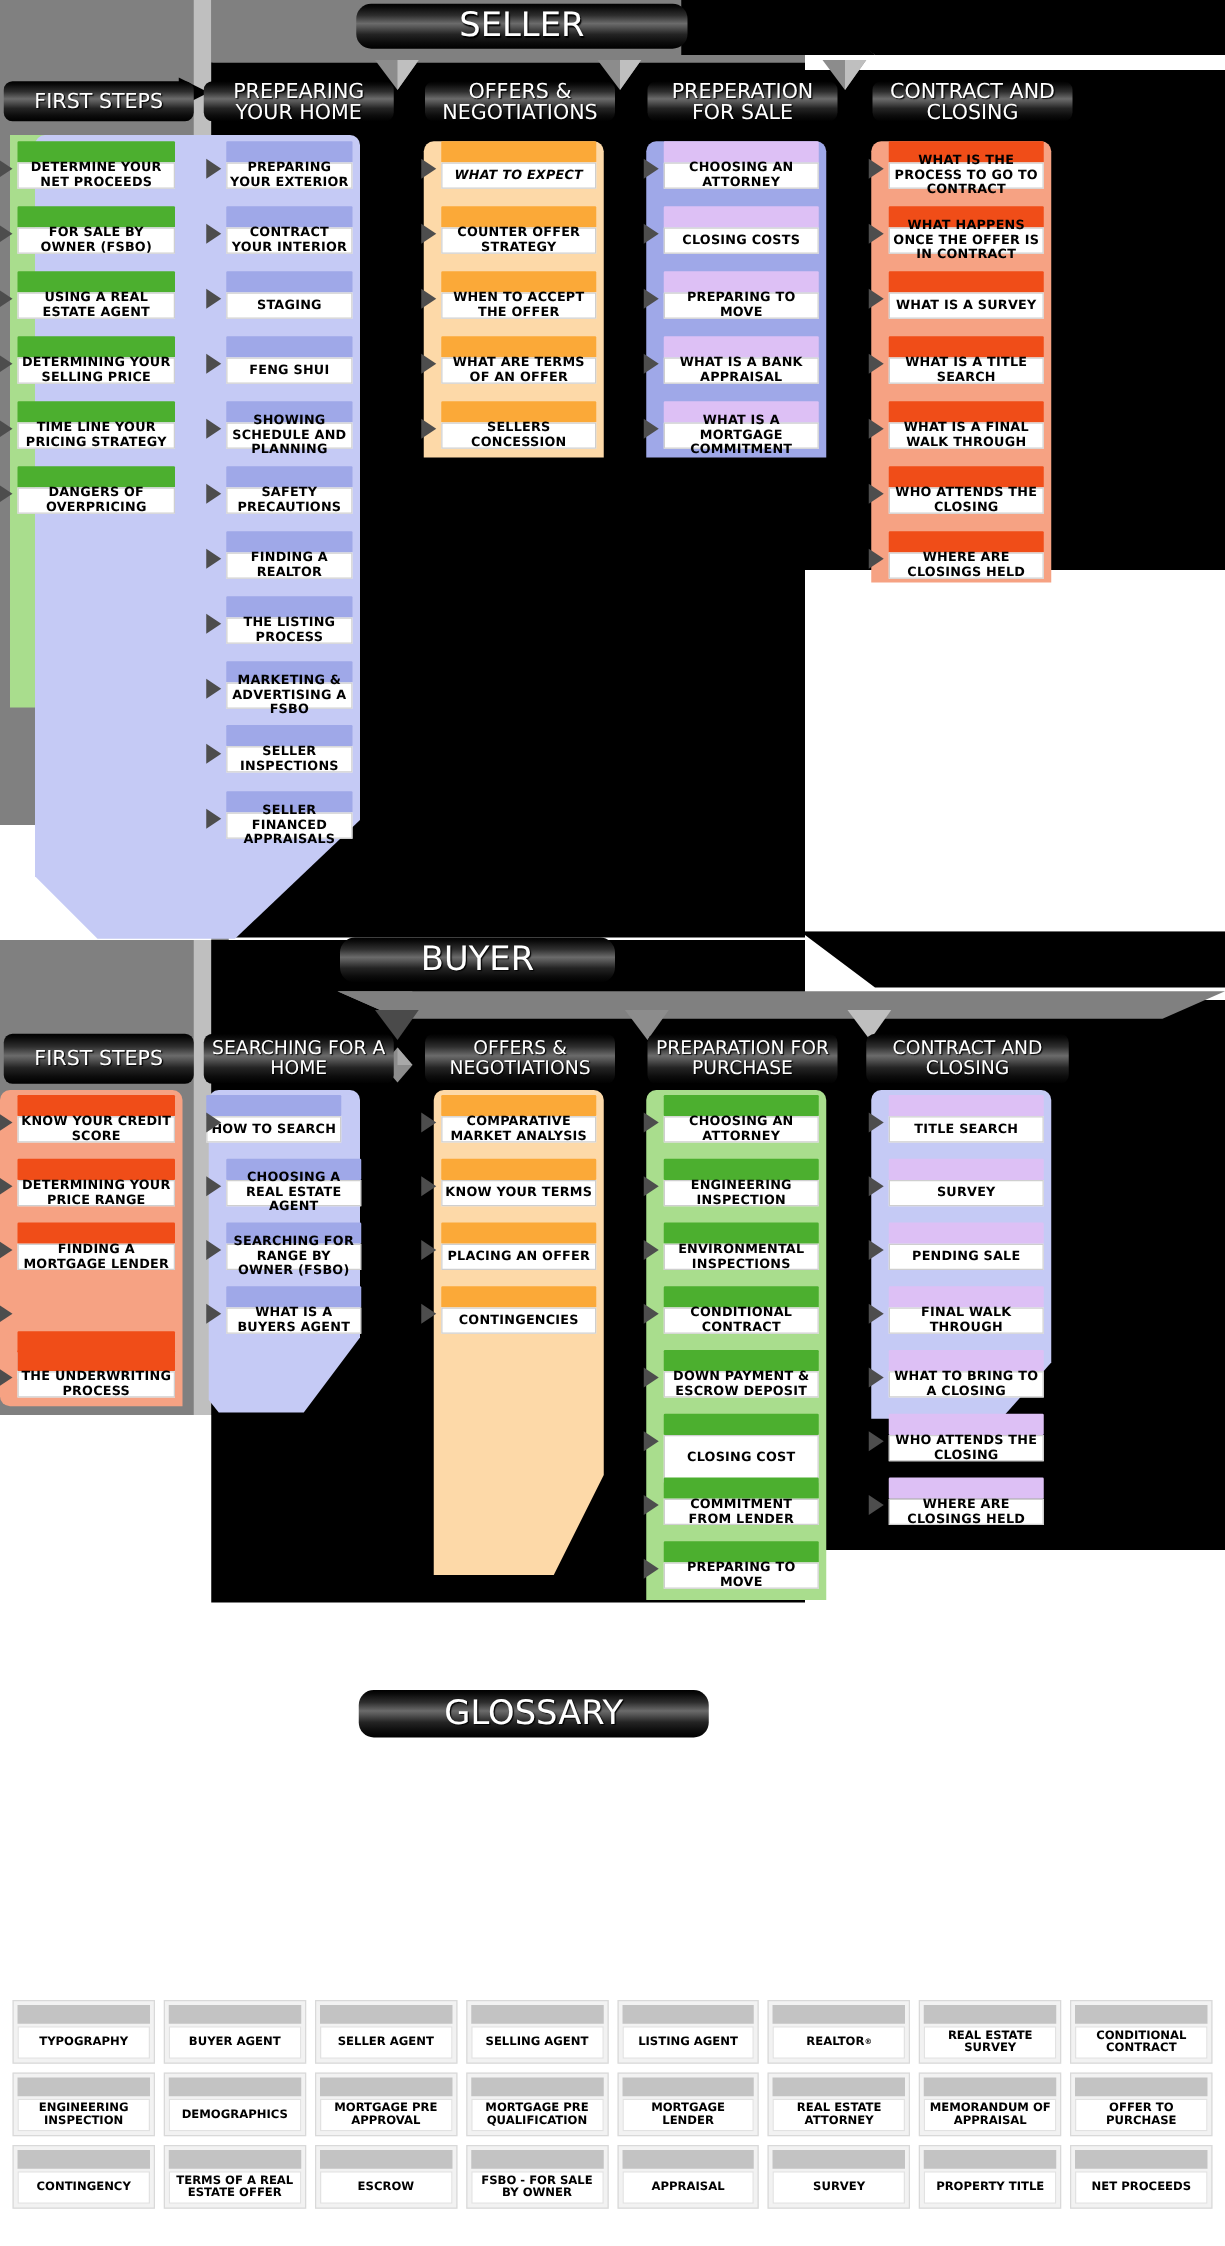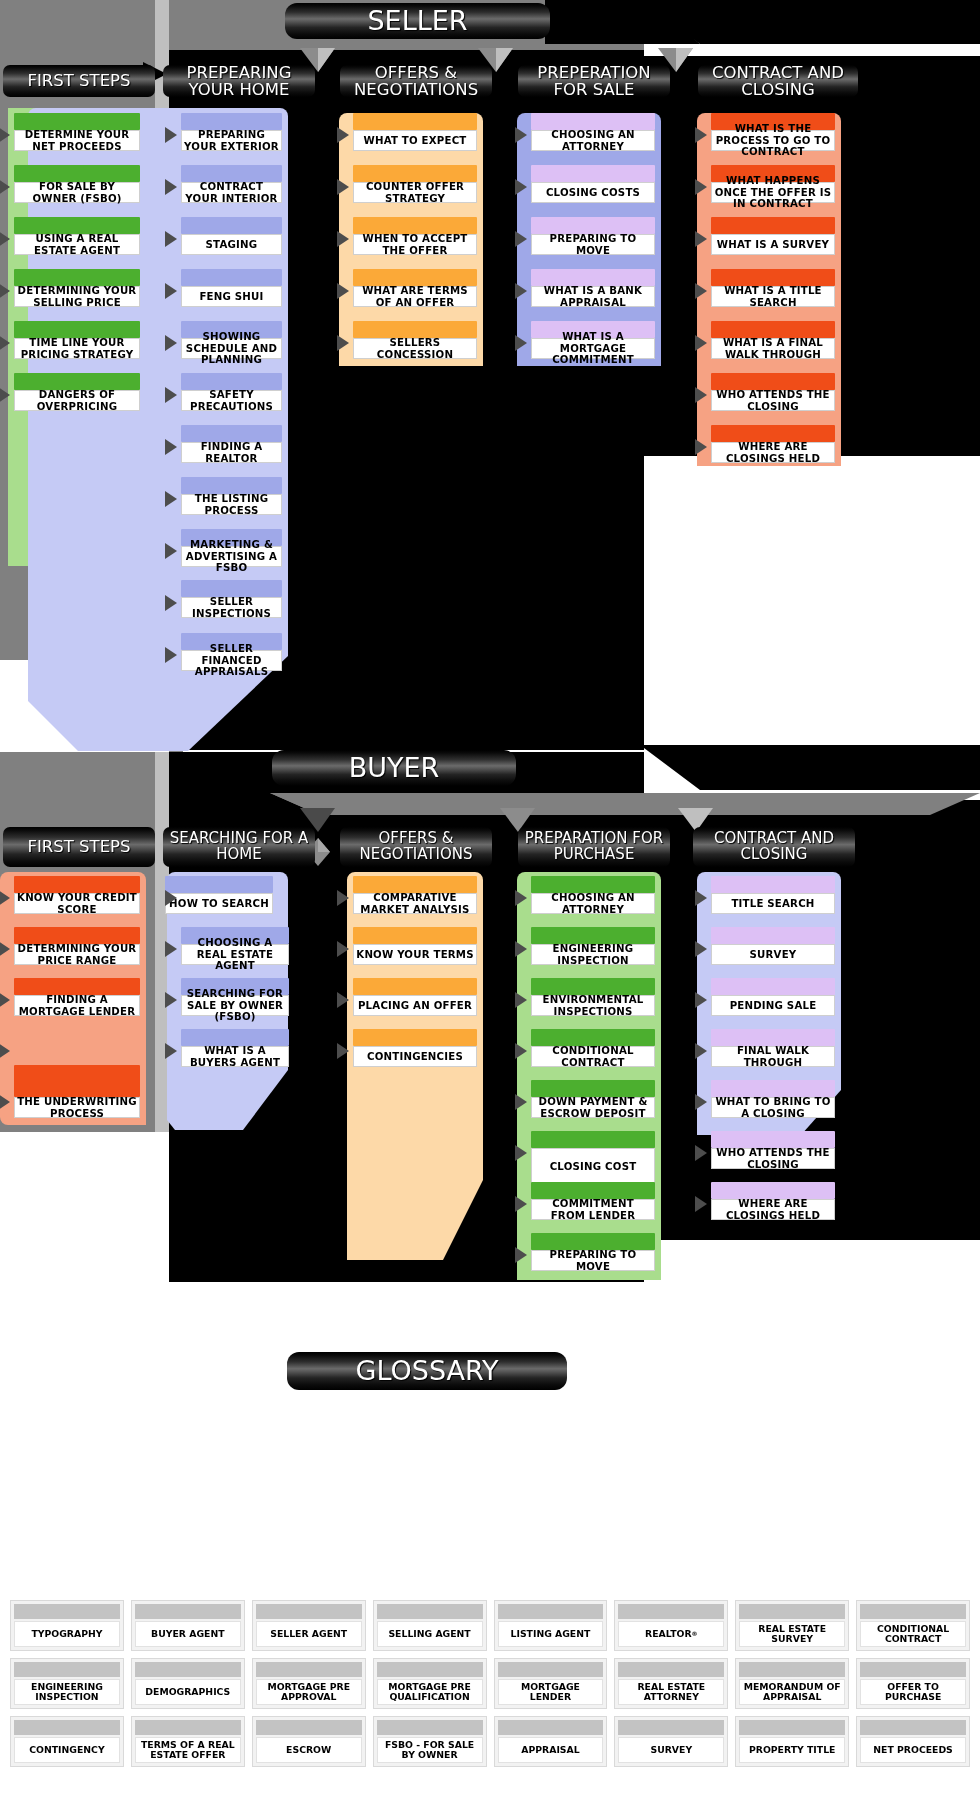--- a/index.html
+++ b/index.html
@@ -221,21 +221,21 @@
       <div class="lbl" style="height: 21px;">SELLER INSPECTIONS</div>
     </div>
     <div class="arrow" style="left: 165px; top: 595px;"></div>
     <div class="item" style="left: 181px; top: 633px; width: 101px;">
       <div class="cap" style="background: rgb(159, 168, 232);"></div>
       <div class="lbl" style="height: 21px;">SELLER FINANCED APPRAISALS</div>
     </div>
     <div class="arrow" style="left: 165px; top: 647px;"></div>
     <div class="item" style="left: 353px; top: 113px; width: 124px;">
       <div class="cap" style="background: rgb(251, 169, 56);"></div>
-      <div class="lbl" style="height: 21px;">WHAT TO EXPECT</div>
+      <div class="lbl" style="height: 21px; font-style: italic;">WHAT TO EXPECT</div>
     </div>
     <div class="arrow" style="left: 337px; top: 127px;"></div>
     <div class="item" style="left: 353px; top: 165px; width: 124px;">
       <div class="cap" style="background: rgb(251, 169, 56);"></div>
       <div class="lbl" style="height: 21px;">COUNTER OFFER STRATEGY</div>
     </div>
     <div class="arrow" style="left: 337px; top: 179px;"></div>
     <div class="item" style="left: 353px; top: 217px; width: 124px;">
       <div class="cap" style="background: rgb(251, 169, 56);"></div>
       <div class="lbl" style="height: 21px;">WHEN TO ACCEPT THE OFFER</div>
@@ -317,21 +317,21 @@
 <div class="plate-lt" style="left:155px;top:752px;width:14px;height:380px;"></div>
 <div class="plate-dk" style="left:169px;top:752px;width:475px;height:530px;"></div>
 <div class="plate-dk" style="left:644px;top:800px;width:336px;height:440px;"></div>
 
 <svg width="980" height="120" style="position:absolute;left:0;top:745px;">
   <polygon points="230,0 980,0 980,45 700,45 640,0" fill="#000"></polygon>
   <polygon points="270,48 980,48 930,70 320,70" fill="#808080"></polygon>
   <polygon points="270,48 330,48 320,70" fill="#808080"></polygon>
 </svg>
 
-<div class="banner mega-banner" style="left:272px;top:750px;width:244px;height:36px;">
+<div class="banner mega-banner" style="left:272px;top:750px;width:220px;height:36px;">
   <span>BUYER</span>
 </div>
 
 <svg width="980" height="110" style="position:absolute;left:0;top:780px;">
   <polygon points="300,28 335,28 318,52" fill="#4a4a4a"></polygon>
   <polygon points="678,28 713,28 696,52" fill="#bfbfbf"></polygon>
   <polygon points="500,28 535,28 518,52" fill="#8c8c8c"></polygon>
   <polygon points="318,58 330,72 318,86 306,72" fill="#8c8c8c"></polygon>
   <polygon points="318,58 330,72 318,72" fill="#a8a8a8"></polygon>
 </svg>
@@ -391,21 +391,21 @@
       <div class="lbl" style="height: 21px;">HOW TO SEARCH</div>
     </div>
     <div class="arrow" style="left: 165px; top: 890px;"></div>
     <div class="item" style="left: 181px; top: 927px; width: 108px;">
       <div class="cap" style="background: rgb(159, 168, 232);"></div>
       <div class="lbl" style="height: 21px;">CHOOSING A REAL ESTATE AGENT</div>
     </div>
     <div class="arrow" style="left: 165px; top: 941px;"></div>
     <div class="item" style="left: 181px; top: 978px; width: 108px;">
       <div class="cap" style="background: rgb(159, 168, 232);"></div>
-      <div class="lbl" style="height: 21px;">SEARCHING FOR SALE BY OWNER (FSBO)</div>
+      <div class="lbl" style="height: 21px;">SEARCHING FOR RANGE BY OWNER (FSBO)</div>
     </div>
     <div class="arrow" style="left: 165px; top: 992px;"></div>
     <div class="item" style="left: 181px; top: 1029px; width: 108px;">
       <div class="cap" style="background: rgb(159, 168, 232);"></div>
       <div class="lbl" style="height: 21px;">WHAT IS A BUYERS AGENT</div>
     </div>
     <div class="arrow" style="left: 165px; top: 1043px;"></div>
     <div class="item" style="left: 353px; top: 876px; width: 124px;">
       <div class="cap" style="background: rgb(251, 169, 56);"></div>
       <div class="lbl" style="height: 21px;">COMPARATIVE MARKET ANALYSIS</div>

